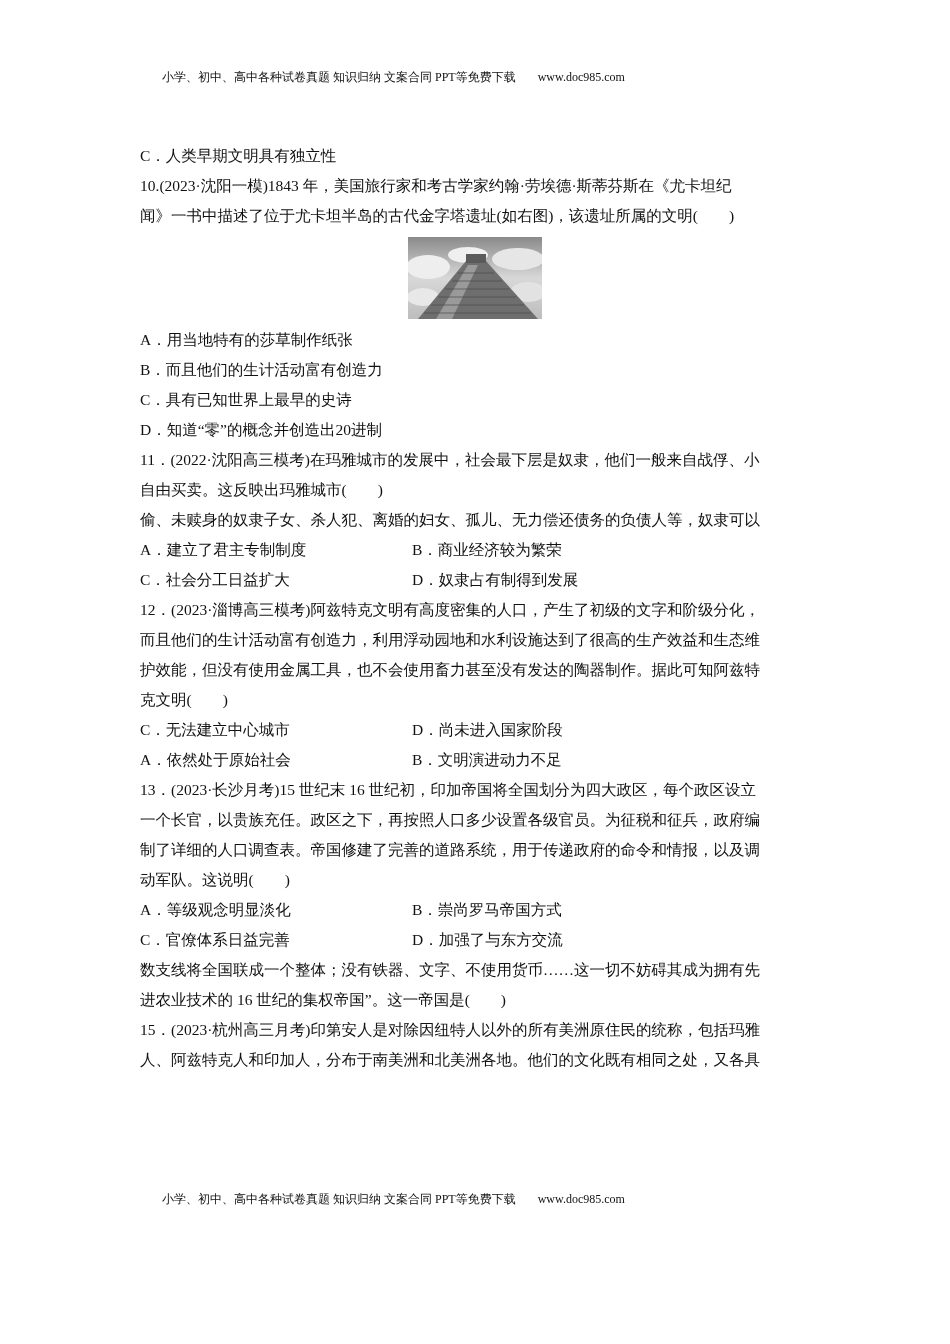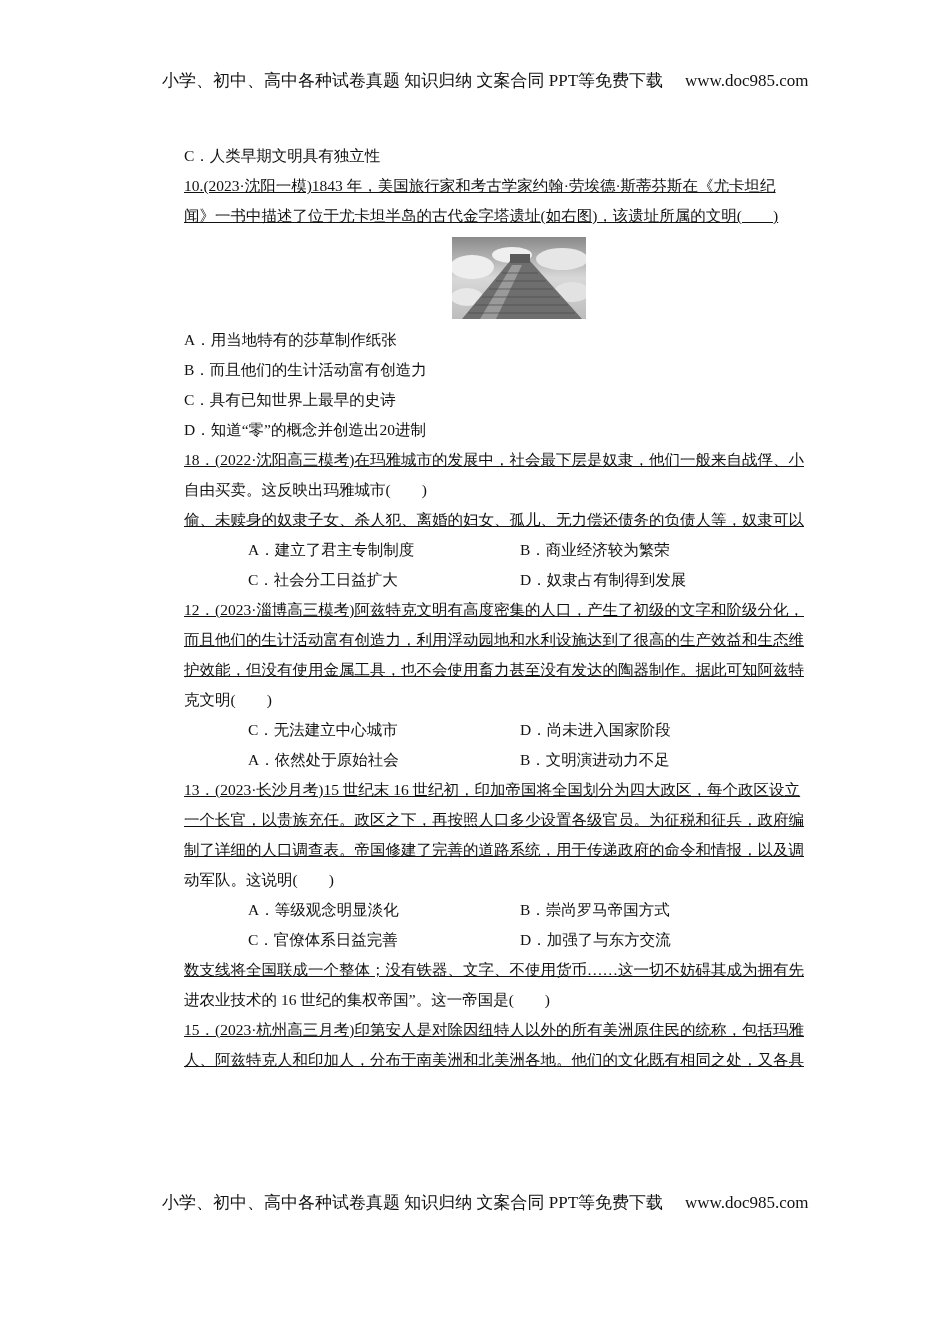--- a/index.html
+++ b/index.html
@@ -3,32 +3,32 @@
 <meta charset="utf-8">
 <style>
   html, body { margin: 0; padding: 0; background: #ffffff; }
   body {
     width: 950px; height: 1344px; position: relative; overflow: hidden;
     font-family: "Liberation Serif", "DejaVu Serif", serif;
     color: #111111;
   }
   .hdr, .ftr {
     position: absolute; left: 162px; width: 640px;
-    font-size: 17px; white-space: nowrap; color: #111;
+    font-size: 12px; white-space: nowrap; color: #111;
   }
   .hdr { top: 69px; }
   .ftr { top: 1191px; }
   .hdr .url, .ftr .url { margin-left: 22px; }
   .content {
     position: absolute; left: 140px; top: 141px; width: 672px;
-    font-size: 15.5px; line-height: 30px; margin-left: 44px;
+    font-size: 15.5px; line-height: 30px;
   }
   .line { white-space: nowrap; height: 30px; }
-  .para { text-align: justify; text-align-last: left; text-decoration: underline; }
-  .opt-row { display: flex; height: 30px; white-space: nowrap; justify-content: center; }
+  .para { text-align: justify; text-align-last: left; }
+  .opt-row { display: flex; height: 30px; white-space: nowrap; }
   .opt-row .col { width: 272px; }
   .opt-inline span { margin-right: 12px; }
   .figure-wrap { height: 94px; position: relative; }
   .figure {
     position: absolute; left: 268px; top: 6px; width: 134px; height: 82px;
     overflow: hidden; background: #cfcfcf;
   }
 </style>
 </head>
 <body>
@@ -74,21 +74,21 @@
         </svg>
       </div>
     </div>
     <div class="line">A．用当地特有的莎草制作纸张</div>
     <div class="line">B．而且他们的生计活动富有创造力</div>
     <div class="line">C．具有已知世界上最早的史诗</div>
     <div class="line">D．知道“零”的概念并创造出20进制</div>
   </div>
 
   <div>
-    <div class="line para">18．(2022·沈阳高三模考)在玛雅城市的发展中，社会最下层是奴隶，他们一般来自战俘、小</div>
+    <div class="line para">11．(2022·沈阳高三模考)在玛雅城市的发展中，社会最下层是奴隶，他们一般来自战俘、小</div>
     <div class="line">自由买卖。这反映出玛雅城市(　　)</div>
     <div class="line para">偷、未赎身的奴隶子女、杀人犯、离婚的妇女、孤儿、无力偿还债务的负债人等，奴隶可以</div>
     <div class="opt-row">
       <div class="col">A．建立了君主专制制度</div>
       <div class="col">B．商业经济较为繁荣</div>
     </div>
     <div class="opt-row">
       <div class="col">C．社会分工日益扩大</div>
       <div class="col">D．奴隶占有制得到发展</div>
     </div>

